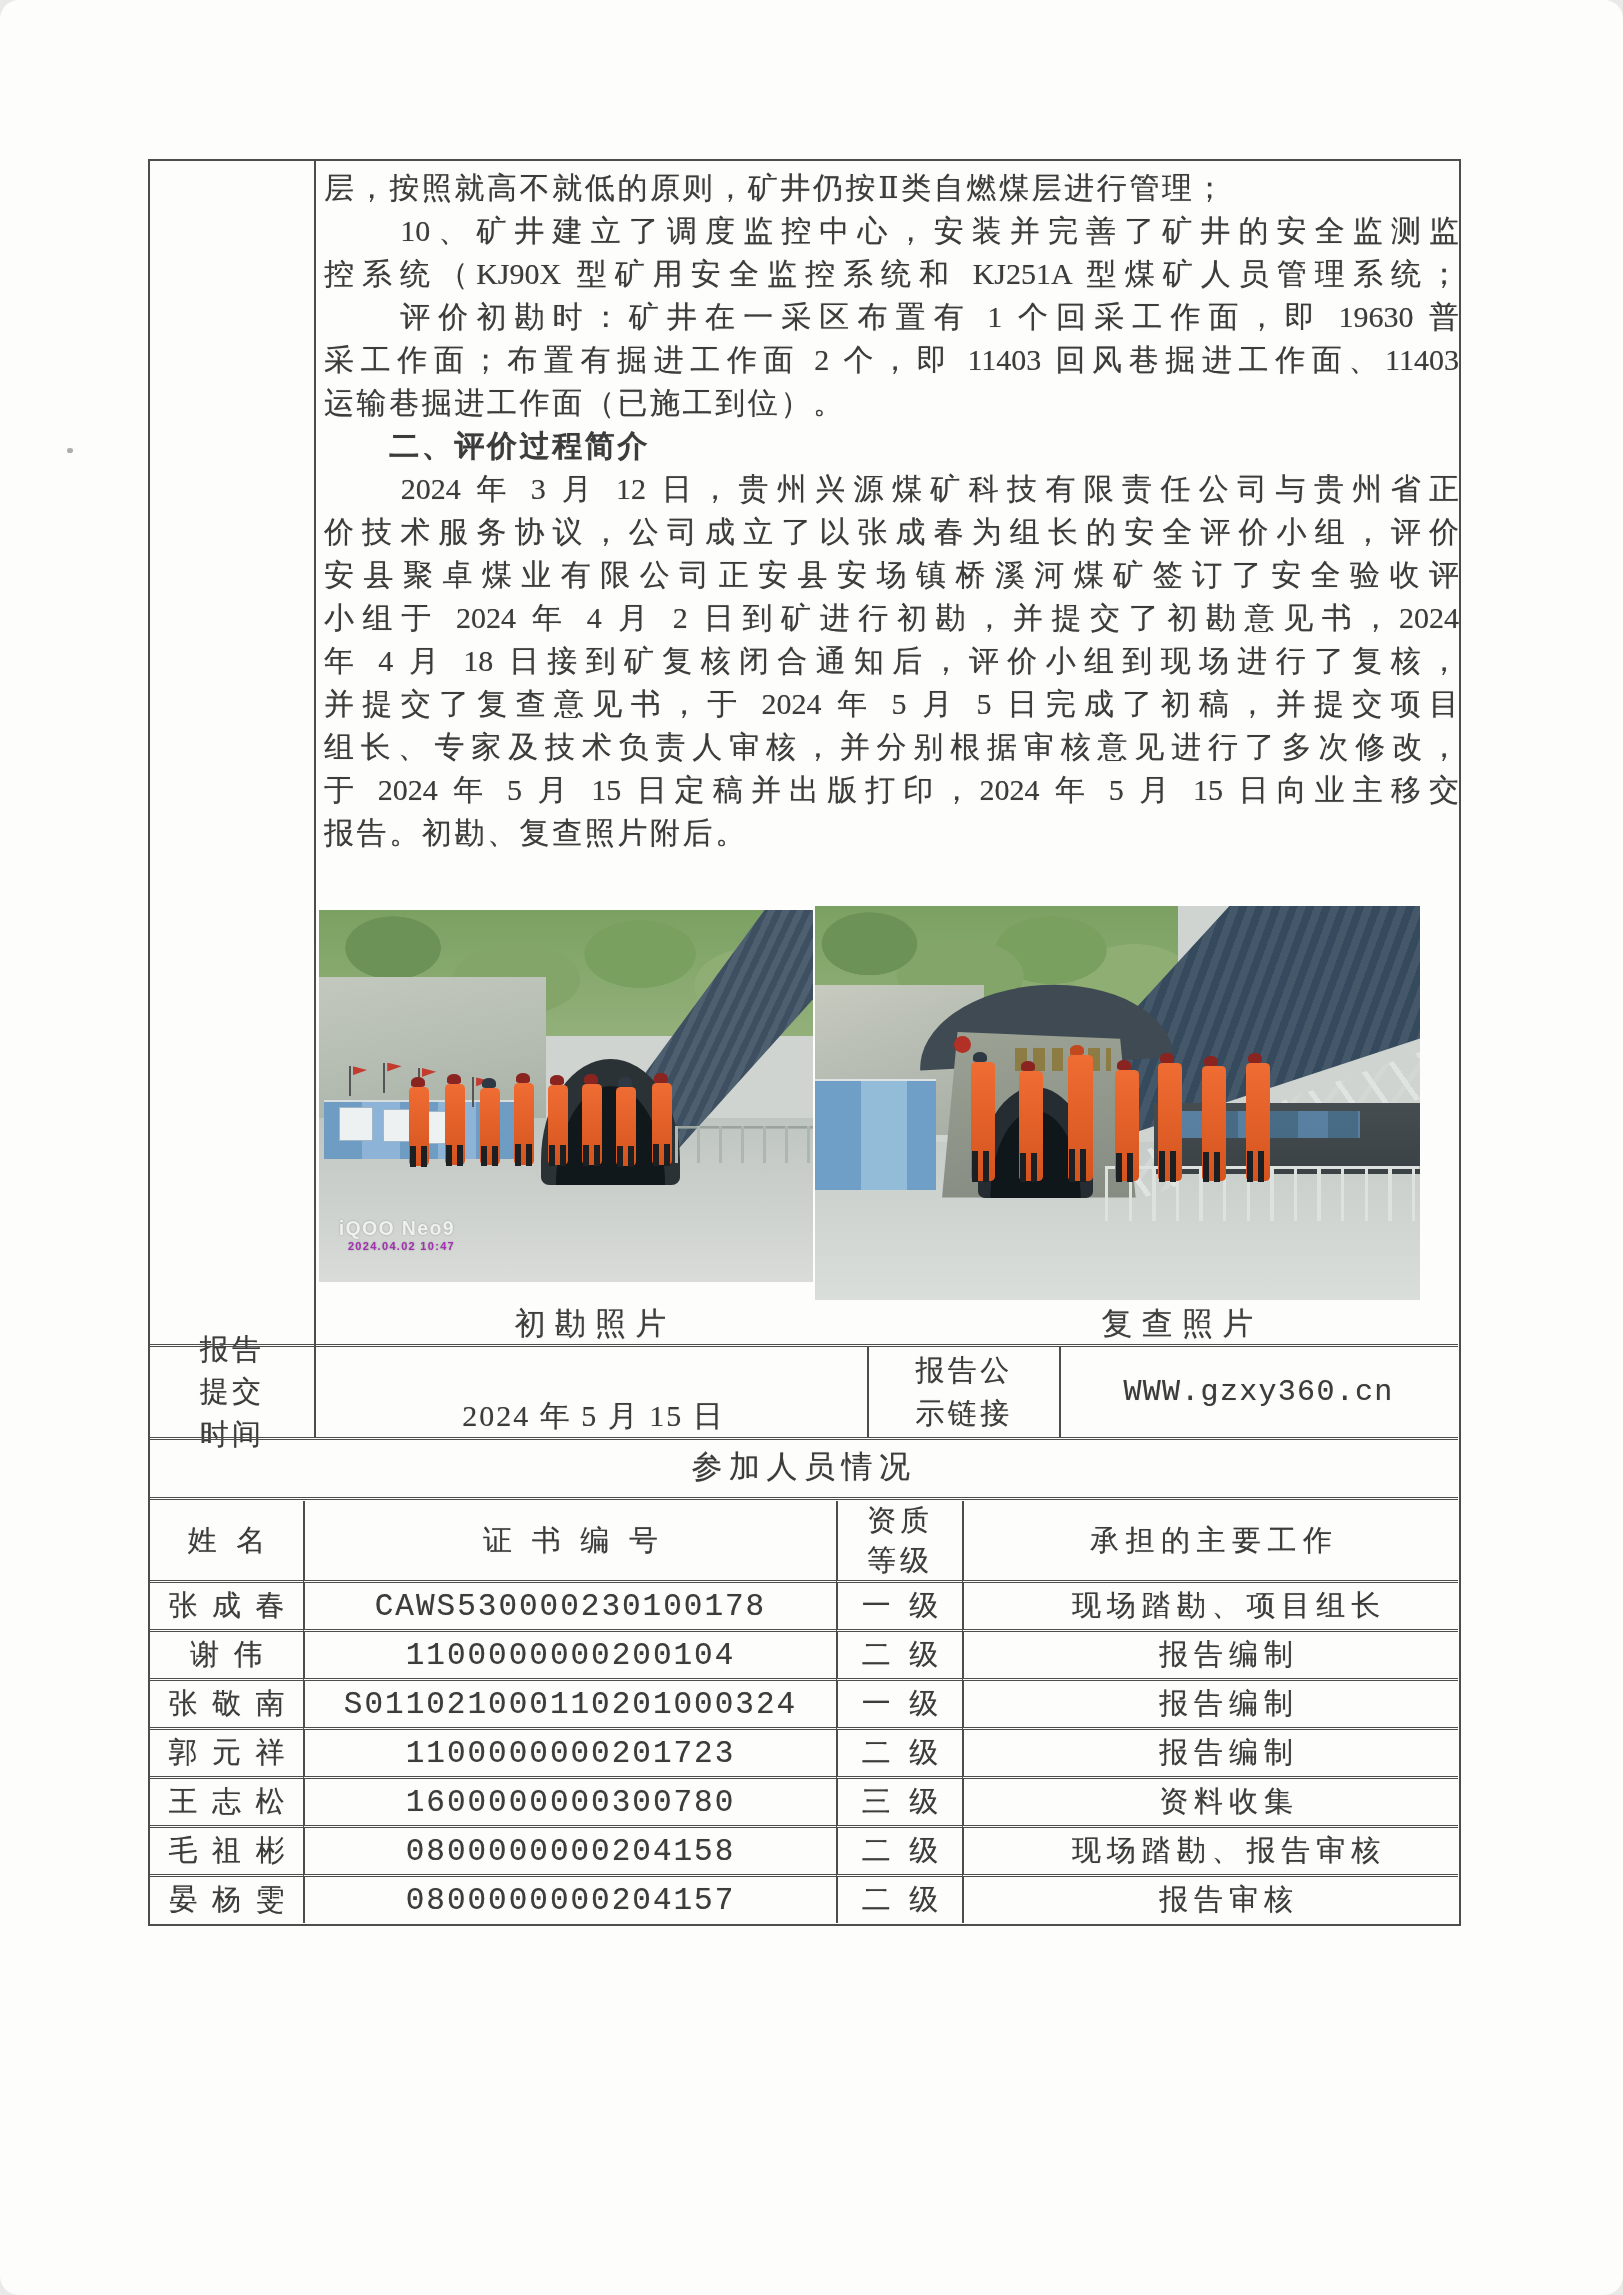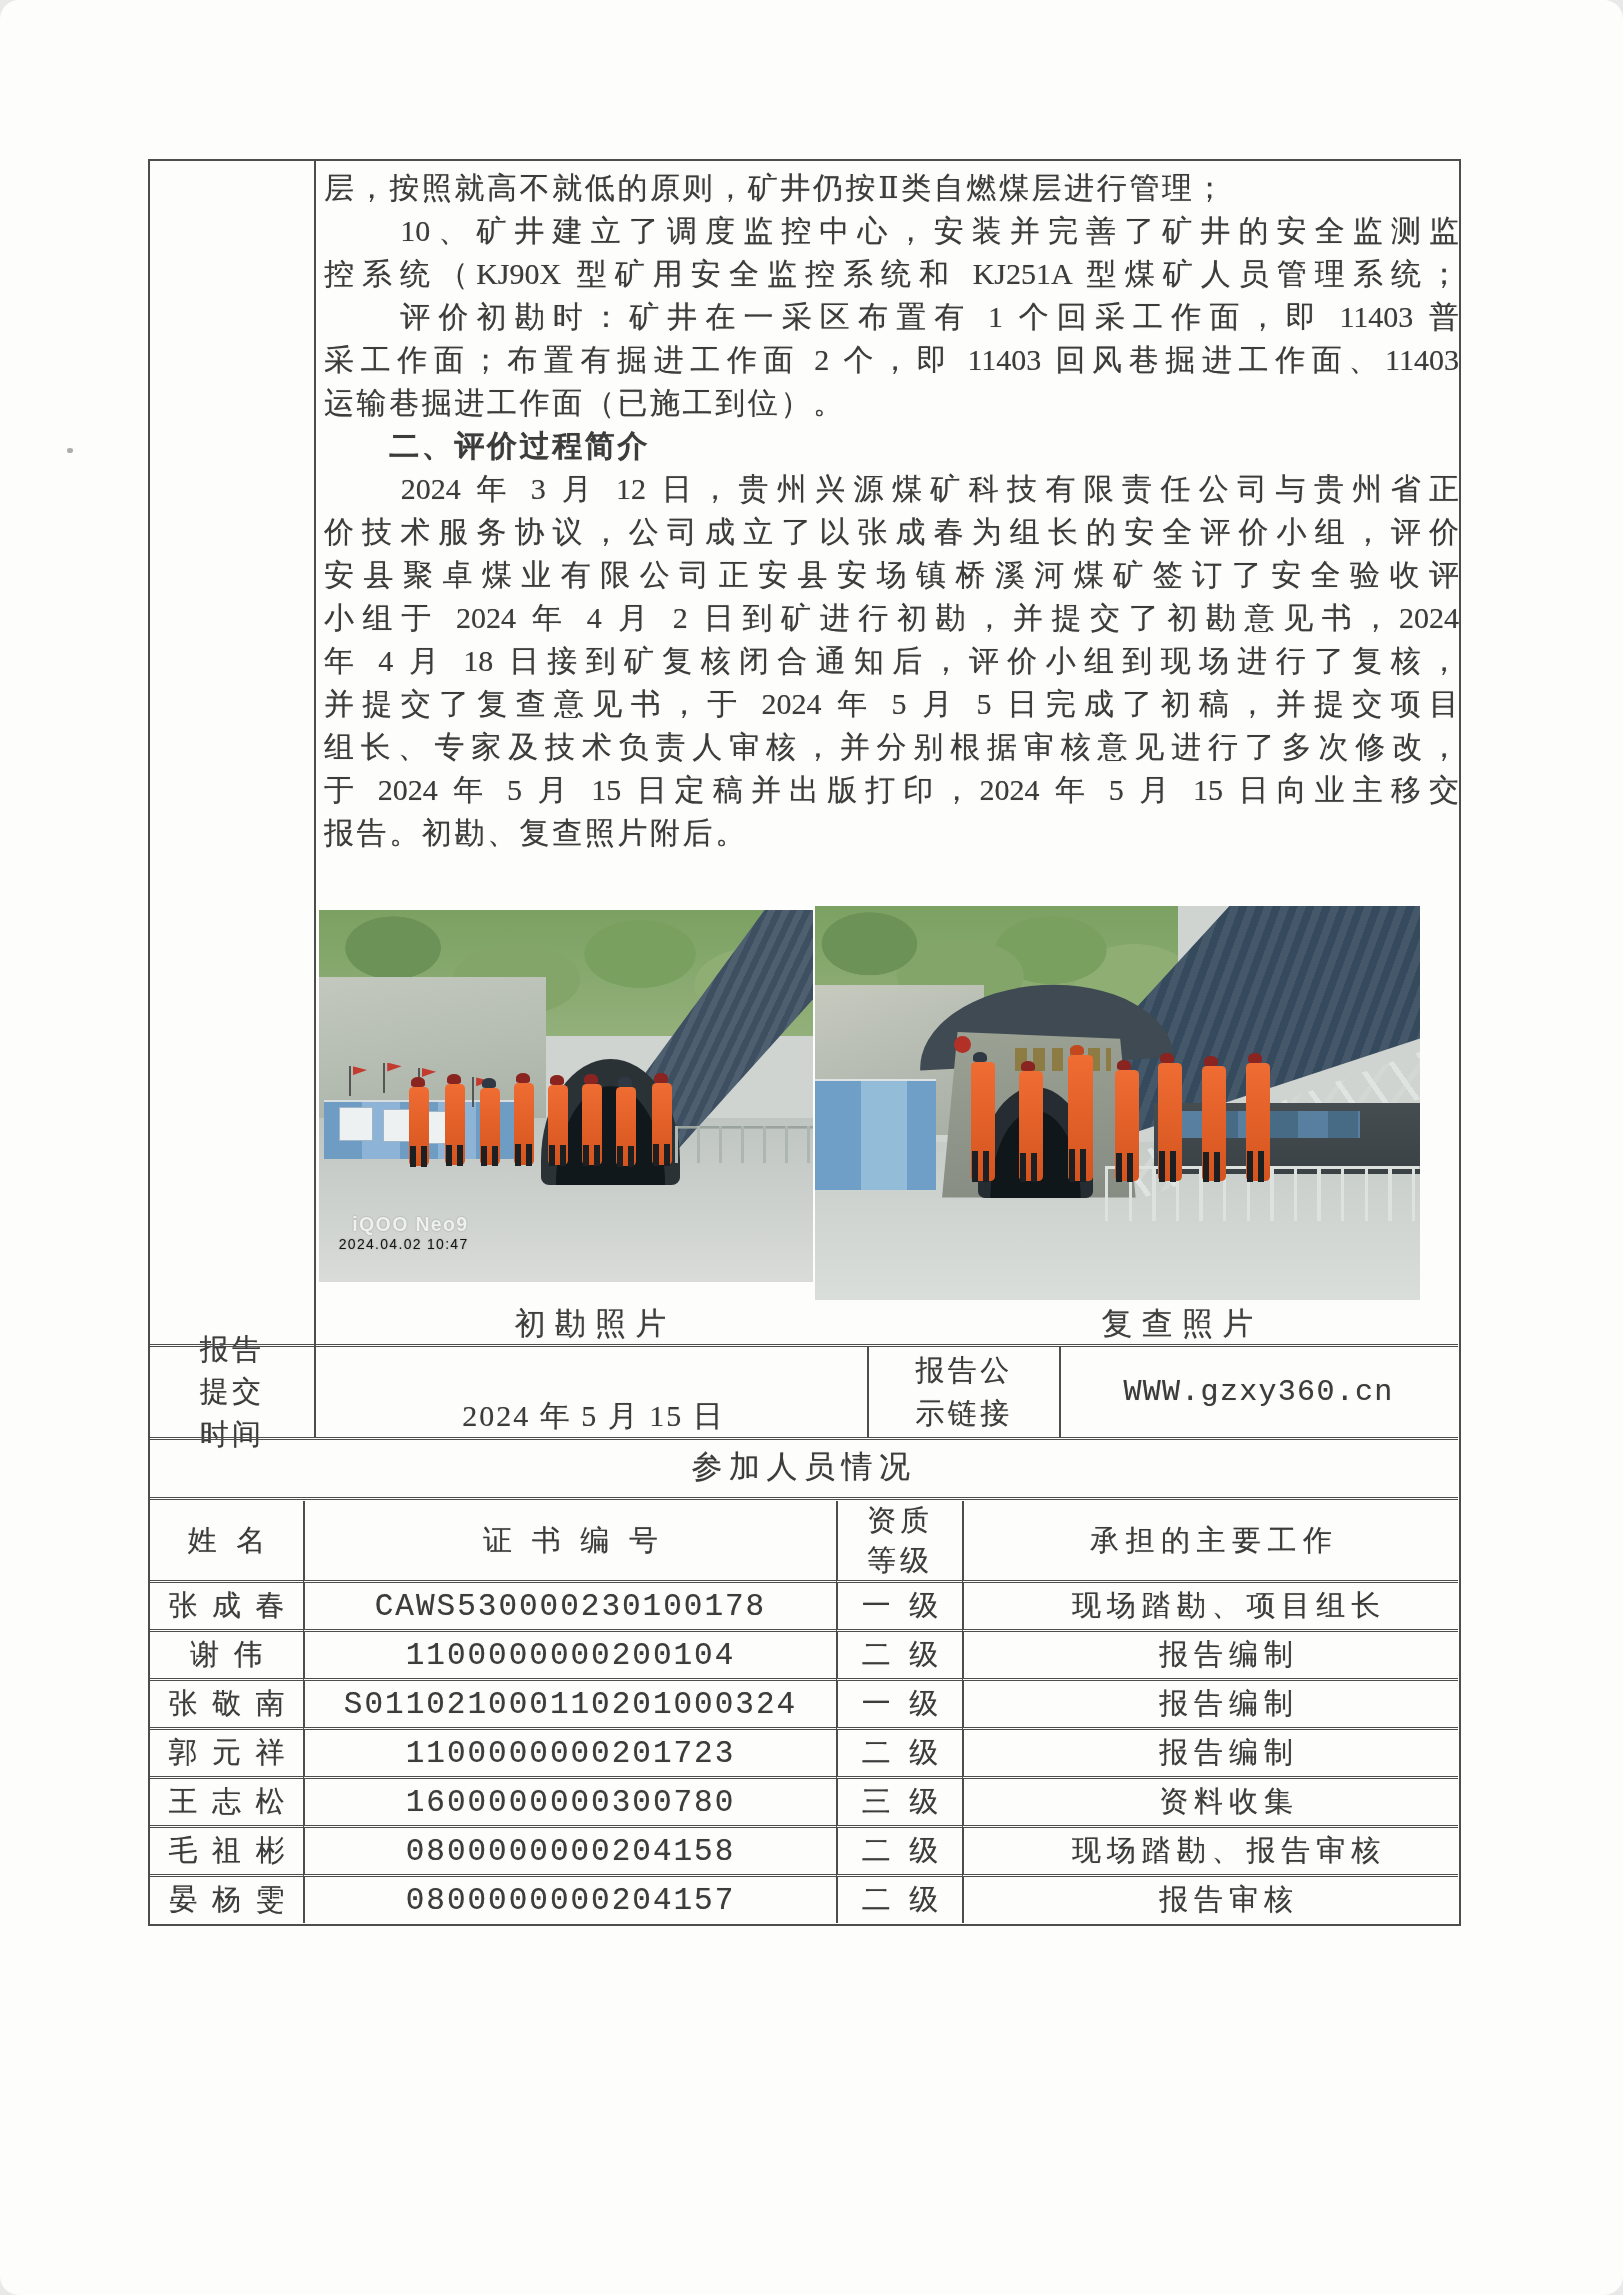--- a/index.html
+++ b/index.html
@@ -34,21 +34,21 @@
   .wkr.o::before{background:#c2491f;}
   .wkr::after{content:"";position:absolute;bottom:-0.7px;left:1.3px;width:17px;height:26%;
       background:linear-gradient(90deg,#1c2023 0 5.9px,rgba(0,0,0,0) 5.9px 11px,#1c2023 11px 17px);}
   .flag{position:absolute;width:13px;height:30px;border-left:2px solid #555;z-index:6;}
   .flag::before{content:"";position:absolute;left:2px;top:0;width:14.4px;height:10.5px;background:#c23b2e;
       clip-path:polygon(0 0,100% 35%,0 85%);}
   .sign{position:absolute;background:#eef1f2;border:0.7px solid #9fb6c8;z-index:5;}
   .wm{position:absolute;left:4%;bottom:8%;z-index:9;color:#f2f5f2;opacity:.9;
       font-family:"Liberation Sans","DejaVu Sans",sans-serif;}
   .wm1{font-size:19.6px;font-weight:bold;letter-spacing:1.3px;text-shadow:0 0 2px rgba(120,130,125,.8);}
-  .wm2{font-size:14px;letter-spacing:1.3px;color:#000000;text-shadow:0 0 2px rgba(120,130,125,.8);}
+  .wm2{font-size:11px;letter-spacing:1.3px;color:#a21caf;text-shadow:0 0 2px rgba(120,130,125,.8);font-weight:bold;}
   .caption{position:absolute;transform:translateX(-50%);font-size:31px;letter-spacing:9.2px;
       color:#3f3f3f;z-index:2;text-shadow:0 0 0.7px rgba(60,60,60,.55);margin-left:36px;}
   
   .cellc{position:absolute;display:flex;align-items:center;justify-content:center;text-align:center;
       font-size:29px;color:#3c3c3c;text-shadow:0 0 0.7px rgba(60,60,60,.5);z-index:2;}
   .wrapnarrow{display:inline-block;line-height:1.45;letter-spacing:3.3px;}
   .lblw{width:92px;}
   .linkw{width:121px;}
   .mono{font-family:"Liberation Mono","DejaVu Sans Mono",monospace;letter-spacing:1.3px;font-size:30px;}
   
@@ -76,21 +76,21 @@
   <div class="speck"></div>
 
   <div class="doc">
 
     <div class="vline" style="left:164px;top:0;width:2px;height:1276px;"></div>
 
     <div class="body-text">
         <div class="tl">层，按照就高不就低的原则，矿井仍按Ⅱ类自燃煤层进行管理；</div>
         <div class="tl j">　　10、矿井建立了调度监控中心，安装并完善了矿井的安全监测监</div>
         <div class="tl j">控系统（KJ90X 型矿用安全监控系统和 KJ251A 型煤矿人员管理系统；</div>
-        <div class="tl j">　　评价初勘时：矿井在一采区布置有 1 个回采工作面，即 11403 普</div>
+        <div class="tl j">　　评价初勘时：矿井在一采区布置有 1 个回采工作面，即 19630 普</div>
         <div class="tl j">采工作面；布置有掘进工作面 2 个，即 11403 回风巷掘进工作面、11403</div>
         <div class="tl">运输巷掘进工作面（已施工到位）。</div>
         <div class="tl b">　　二、评价过程简介</div>
         <div class="tl j">　　2024 年 3 月 12 日，贵州兴源煤矿科技有限责任公司与贵州省正</div>
         <div class="tl j">价技术服务协议，公司成立了以张成春为组长的安全评价小组，评价</div>
         <div class="tl j">安县聚卓煤业有限公司正安县安场镇桥溪河煤矿签订了安全验收评</div>
         <div class="tl j">小组于 2024 年 4 月 2 日到矿进行初勘，并提交了初勘意见书，2024</div>
         <div class="tl j">年 4 月 18 日接到矿复核闭合通知后，评价小组到现场进行了复核，</div>
         <div class="tl j">并提交了复查意见书，于 2024 年 5 月 5 日完成了初稿，并提交项目</div>
         <div class="tl j">组长、专家及技术负责人审核，并分别根据审核意见进行了多次修改，</div>

